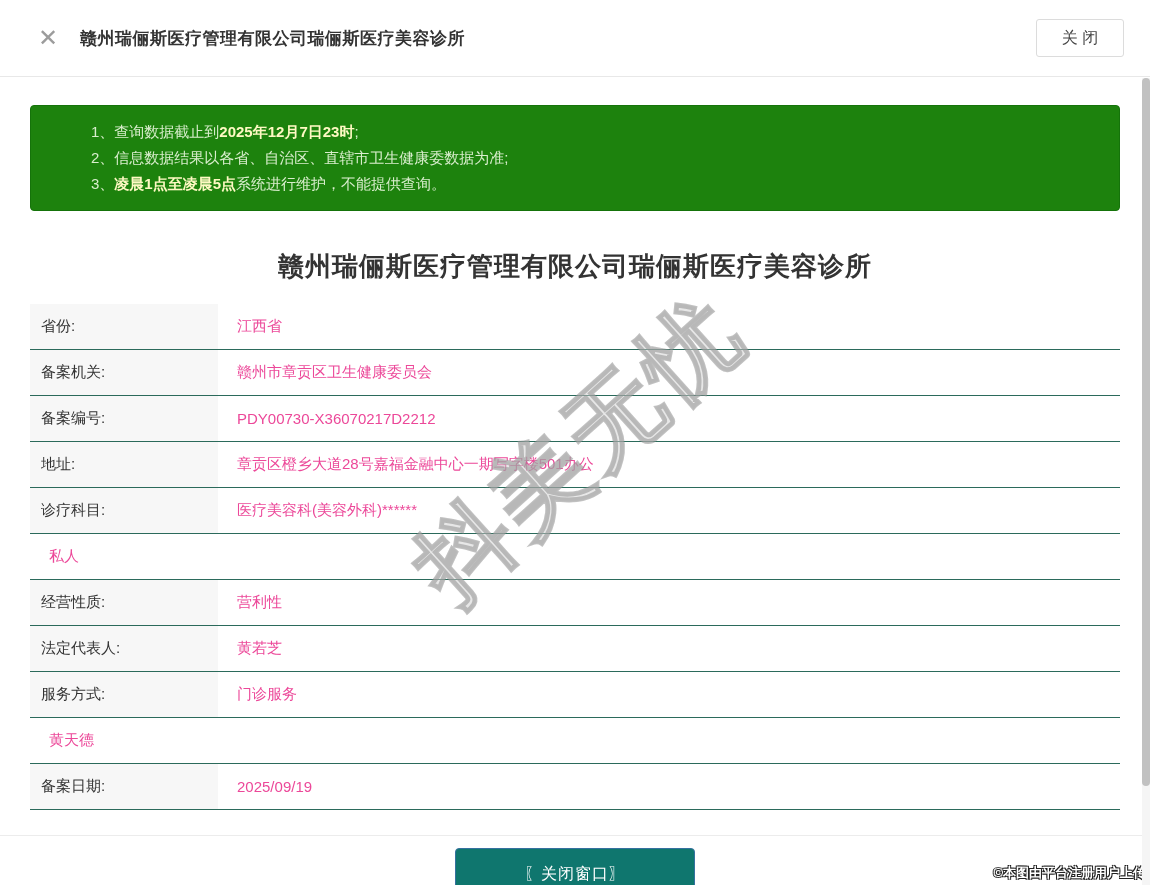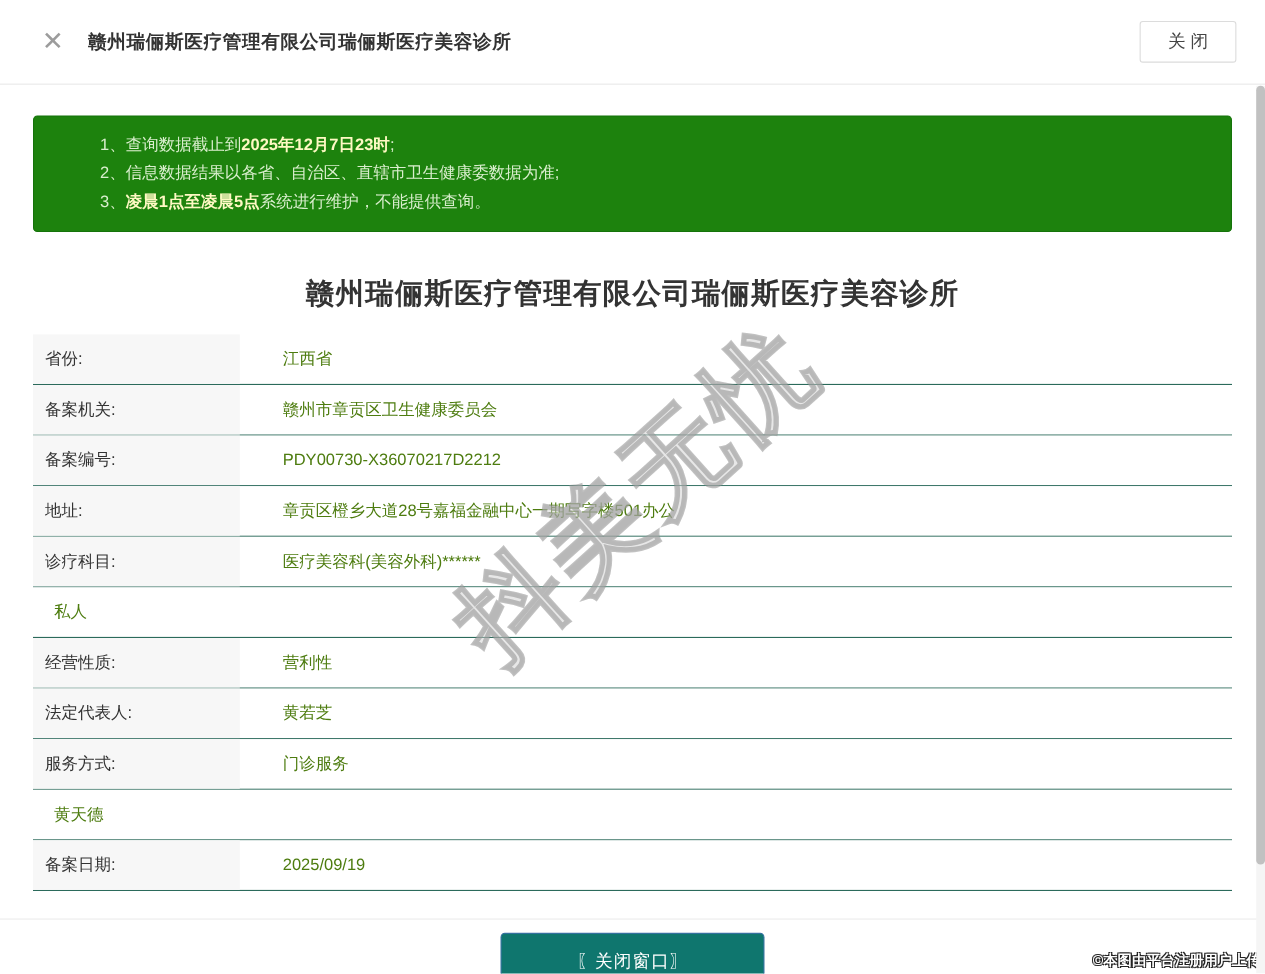--- a/index.html
+++ b/index.html
@@ -74,37 +74,36 @@
   }
 
   
   .info-table { margin: 20px 30px 0 30px; }
   .trow {
     display: flex;
     height: 46px;
     align-items: center;
     border-bottom: 1px solid #2b6a5b;
     background: #fff;
-    gap: 20px;
   }
   .tlabel {
     width: 188px;
     align-self: stretch;
     display: flex;
     align-items: center;
     padding-left: 11px;
     background: #f7f7f7;
     font-size: 15px;
     color: #333;
     flex-shrink: 0;
   }
   .tvalue {
     padding-left: 19px;
     font-size: 15px;
-    color: #4d7c0f;
+    color: #ec4899;
   }
 
   
   .footer-divider {
     margin-top: 25px;
     height: 1px;
     width: 100%;
     background: #ececec;
   }
   .footer-bar { text-align: center; }

